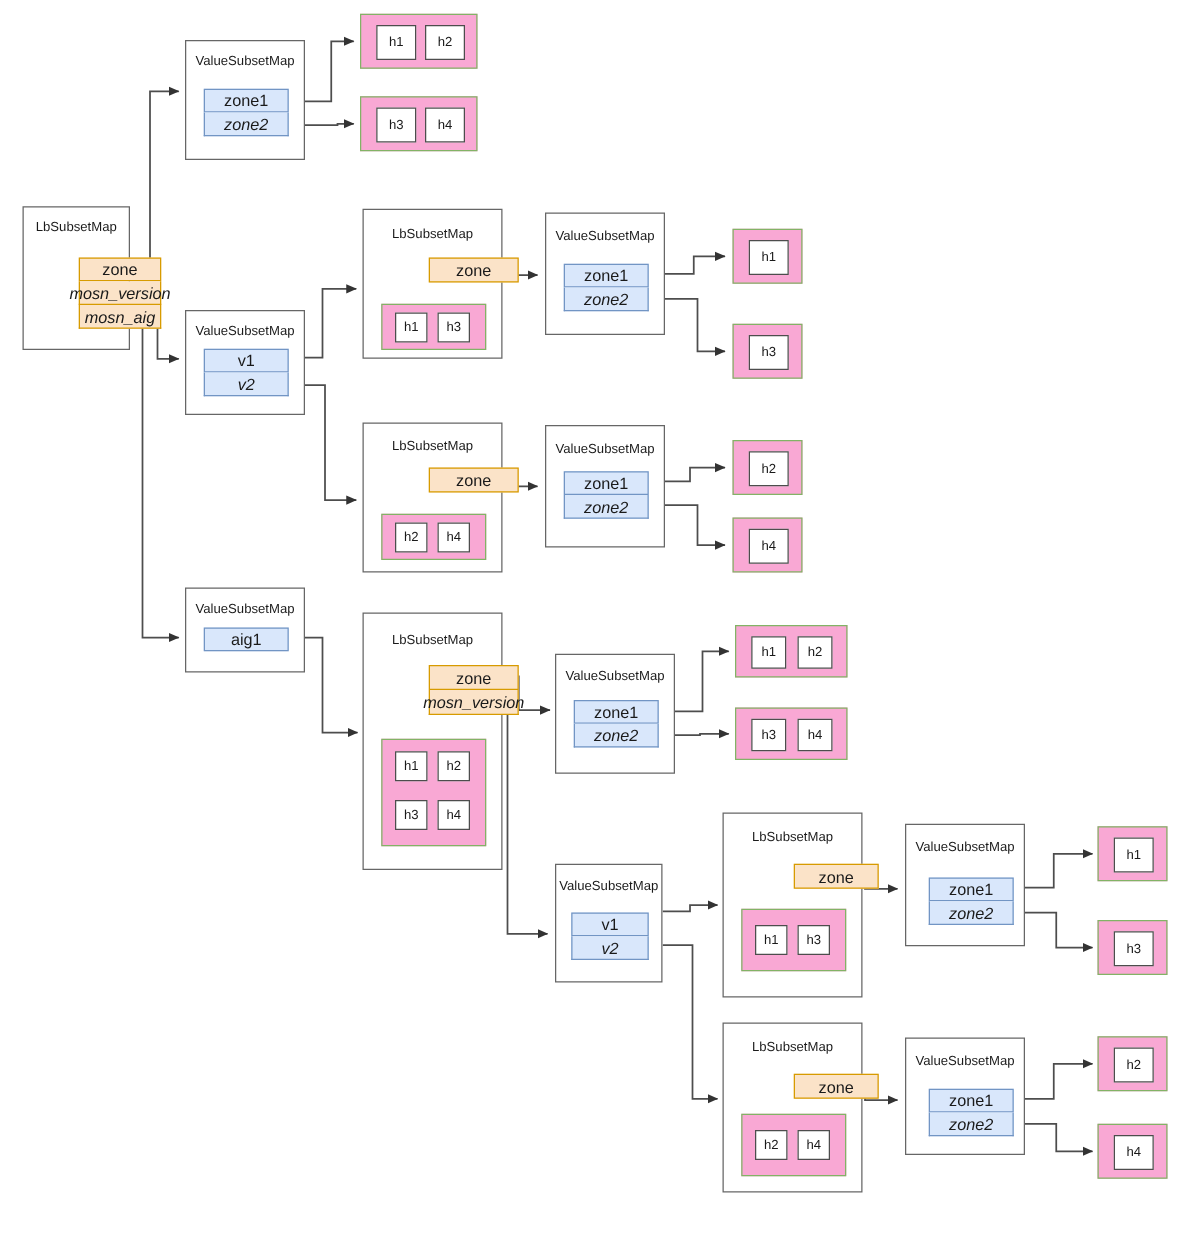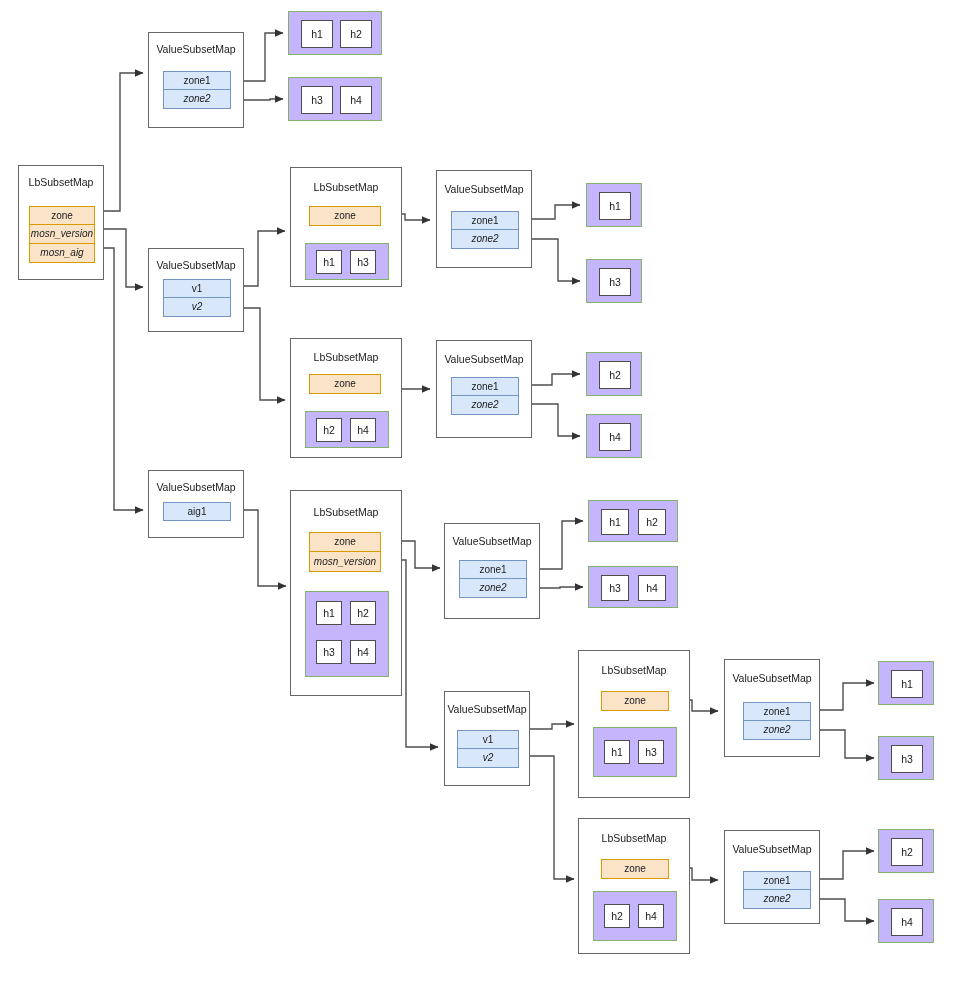--- a/index.html
+++ b/index.html
@@ -35,42 +35,43 @@
     text-align: center;
     font-size: 10.5px;
     color: #1a1a1a;
     line-height: 12px;
     white-space: nowrap;
   }
   .field {
     position: absolute;
     box-sizing: border-box;
     text-align: center;
-    font-size: 10px;
+    font-size: 13px;
     color: #1a1a1a;
     line-height: 1;
     display: flex;
     align-items: center;
     justify-content: center;
     white-space: nowrap;
   }
   .field.orange {
     background: #fbe3c8;
     border: 1.2px solid #d79b00;
+    margin-left: 34px;
   }
   .field.orange + .field.orange { border-top: none; font-style: italic; }
   .field.blue {
     background: #d9e7fb;
     border: 1.2px solid #7295c4;
   }
   .field.blue + .field.blue { border-top: none; font-style: italic; }
   .hostgroup {
     position: absolute;
     box-sizing: border-box;
-    background: #c4b5fd;
+    background: #f9a8d4;
     border: 1.4px solid #82b366;
   }
   .host {
     position: absolute;
     box-sizing: border-box;
     background: #ffffff;
     border: 1.4px solid #4d4d4d;
     font-size: 10.5px;
     color: #1a1a1a;
     display: flex;

